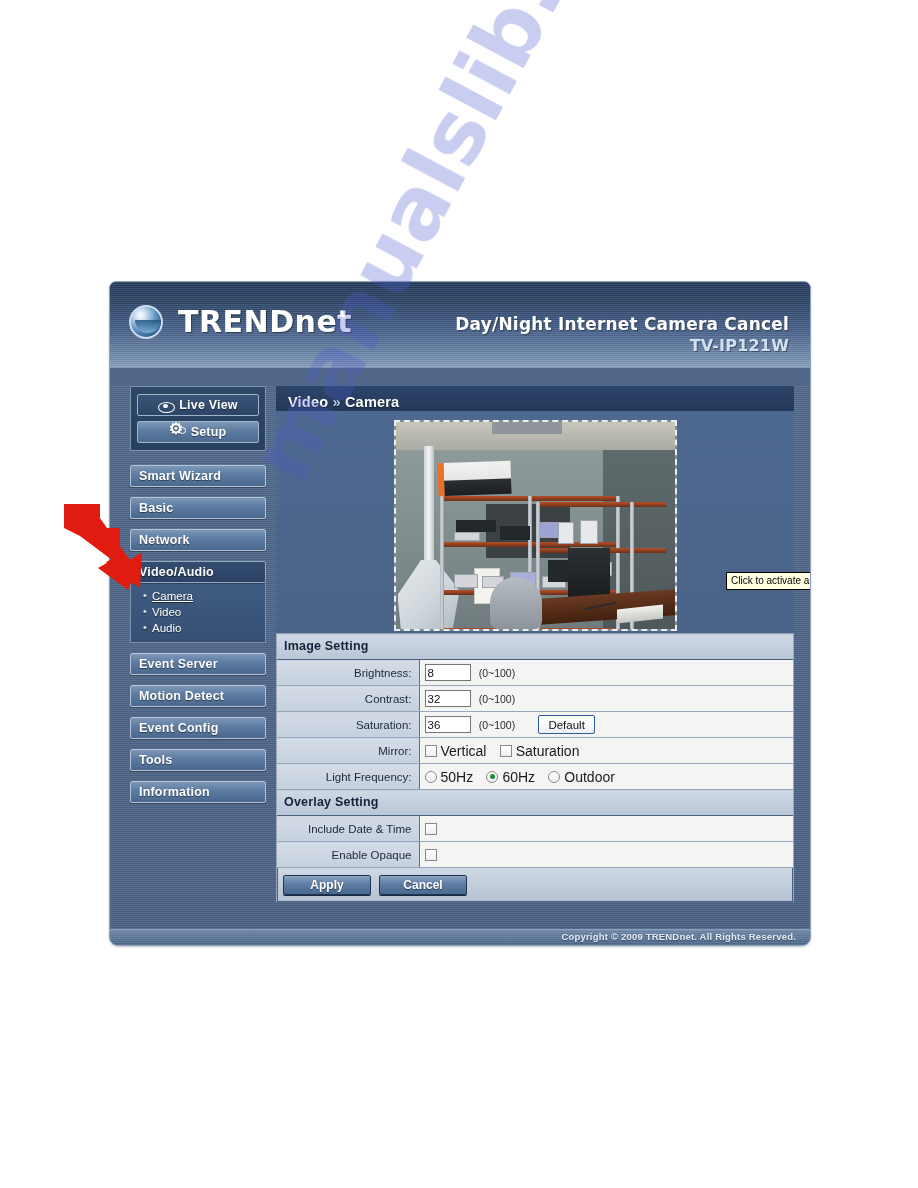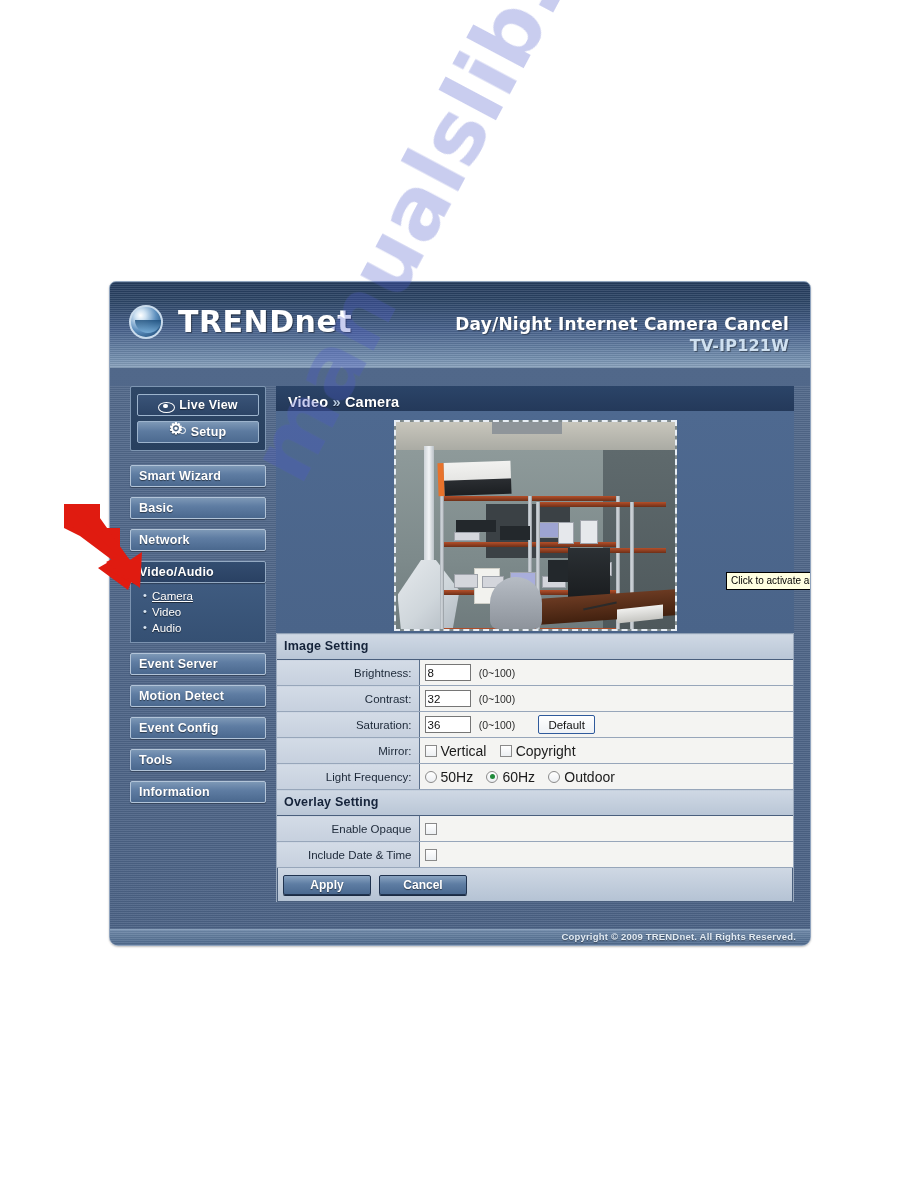--- a/index.html
+++ b/index.html
@@ -632,46 +632,46 @@
                   <input class="num" type="text" value="36" style="">
                   <span class="range-hint">(0~100)</span>
                   <button class="default-btn">Default</button>
                 </td>
               </tr>
 
               <tr>
                 <td class="label">Mirror:</td>
                 <td class="value">
                   <span class="chk"></span><span class="opt-label">Vertical</span>
-                  <span class="chk"></span><span class="opt-label last">Copyright</span>
+                  <span class="chk"></span><span class="opt-label last">Saturation</span>
                 </td>
               </tr>
 
               <tr>
                 <td class="label">Light Frequency:</td>
                 <td class="value">
                   <span class="rdo"></span><span class="opt-label">50Hz</span>
                   <span class="rdo checked"></span><span class="opt-label">60Hz</span>
                   <span class="rdo"></span><span class="opt-label last">Outdoor</span>
                 </td>
               </tr>
 
               <tr>
                 <th class="section" colspan="2">Overlay Setting</th>
               </tr>
 
               <tr>
-                <td class="label">Enable Opaque</td>
+                <td class="label">Include Date &amp; Time</td>
                 <td class="value">
                   <span class="chk"></span>
                 </td>
               </tr>
 
               <tr>
-                <td class="label">Include Date &amp; Time</td>
+                <td class="label">Enable Opaque</td>
                 <td class="value">
                   <span class="chk"></span>
                 </td>
               </tr>
             </tbody>
           </table>
 
           <div id="action-bar">
             <button class="act-btn">Apply</button>
             <button class="act-btn">Cancel</button>

